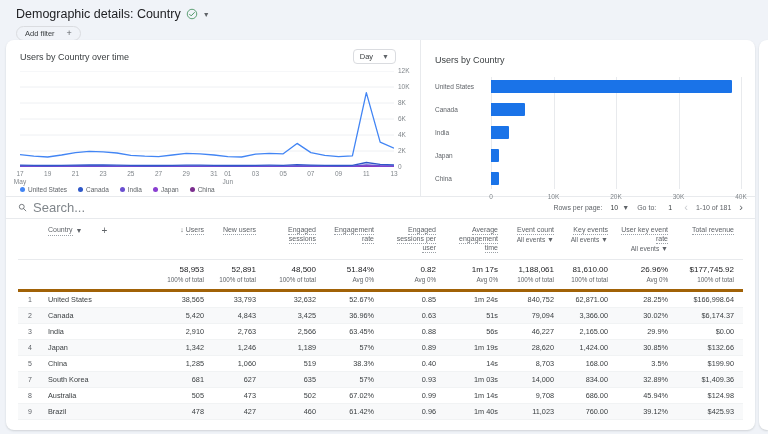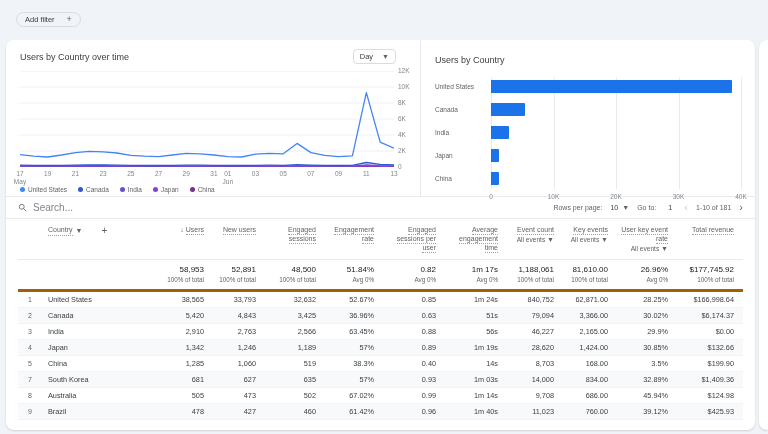--- a/index.html
+++ b/index.html
@@ -63,21 +63,21 @@
   .btrack{flex:1;height:13px;position:relative;margin-right:8px}
   .bar{position:absolute;left:0;top:0;bottom:0;border-radius:0 1px 1px 0}
   .bar-axis{position:relative;height:12px;margin-left:56px;margin-right:8px;font-size:6.5px;color:#80868b}
   .at{position:absolute;transform:translateX(-50%);top:3px}
   
   .toolbar{
     display:flex;align-items:center;height:21px;padding:0 12px;
     border-top:1px solid #e8eaed;border-bottom:1px solid #e8eaed;
   }
   .search{display:flex;align-items:center;gap:6px}
-  .ph{font-size:10px;color:#80868b}
+  .ph{font-size:13px;color:#80868b}
   .pager{margin-left:auto;display:flex;align-items:center;gap:8px;font-size:7px;color:#5f6368}
   .sel{display:flex;align-items:center;gap:4px;color:#3c4043}
   .goto{min-width:12px;text-align:center;color:#3c4043}
   .chev{font-size:11px;line-height:1;color:#5f6368}
   .chev.dis{color:#c7cace}
   
   .table{padding:0 12px}
   .tr{display:grid;grid-template-columns:24px 120px 50px 52px 60px 58px 62px 62px 56px 54px 60px 66px}
   .thead{padding:6px 0 5px;border-bottom:1px solid #e8eaed;align-items:start}
   .th{font-size:7px;color:#5f6368;text-align:right;padding-right:8px;line-height:1.3}
@@ -93,20 +93,30 @@
   .tc{font-size:6.3px;color:#5f6368;margin-top:2px}
   .drow{height:15px;align-items:center;border-bottom:1px solid #f1f3f4;font-size:7.3px;color:#3c4043;background:#fff}
   .drow:nth-child(even){background:#f8f9fa}
   .drow .num{text-align:center;color:#5f6368;font-size:7px;padding:0}
   .drow .country{text-align:left;padding-left:6px}
 </style>
 </head>
 <body>
 
 <div class="topbar">
+  <div class="title-row">
+    <span class="title">Demographic details: Country</span>
+    <span class="check-badge">
+      <svg width="12" height="12" viewBox="0 0 24 24">
+        <circle cx="12" cy="12" r="9.5" fill="none" stroke="#4e9667" stroke-width="1.8"></circle>
+        <path d="M7.2 12.6l3.1 3.1L16.8 9" fill="none" stroke="#4e9667" stroke-width="2" stroke-linecap="round" stroke-linejoin="round"></path>
+      </svg>
+    </span>
+    <span class="caret">▼</span>
+  </div>
   <div class="add-filter">
     <span>Add filter</span>
     <span class="plus">+</span>
   </div>
 </div>
 
 <div class="card">
 
   <div class="charts-row">
 

